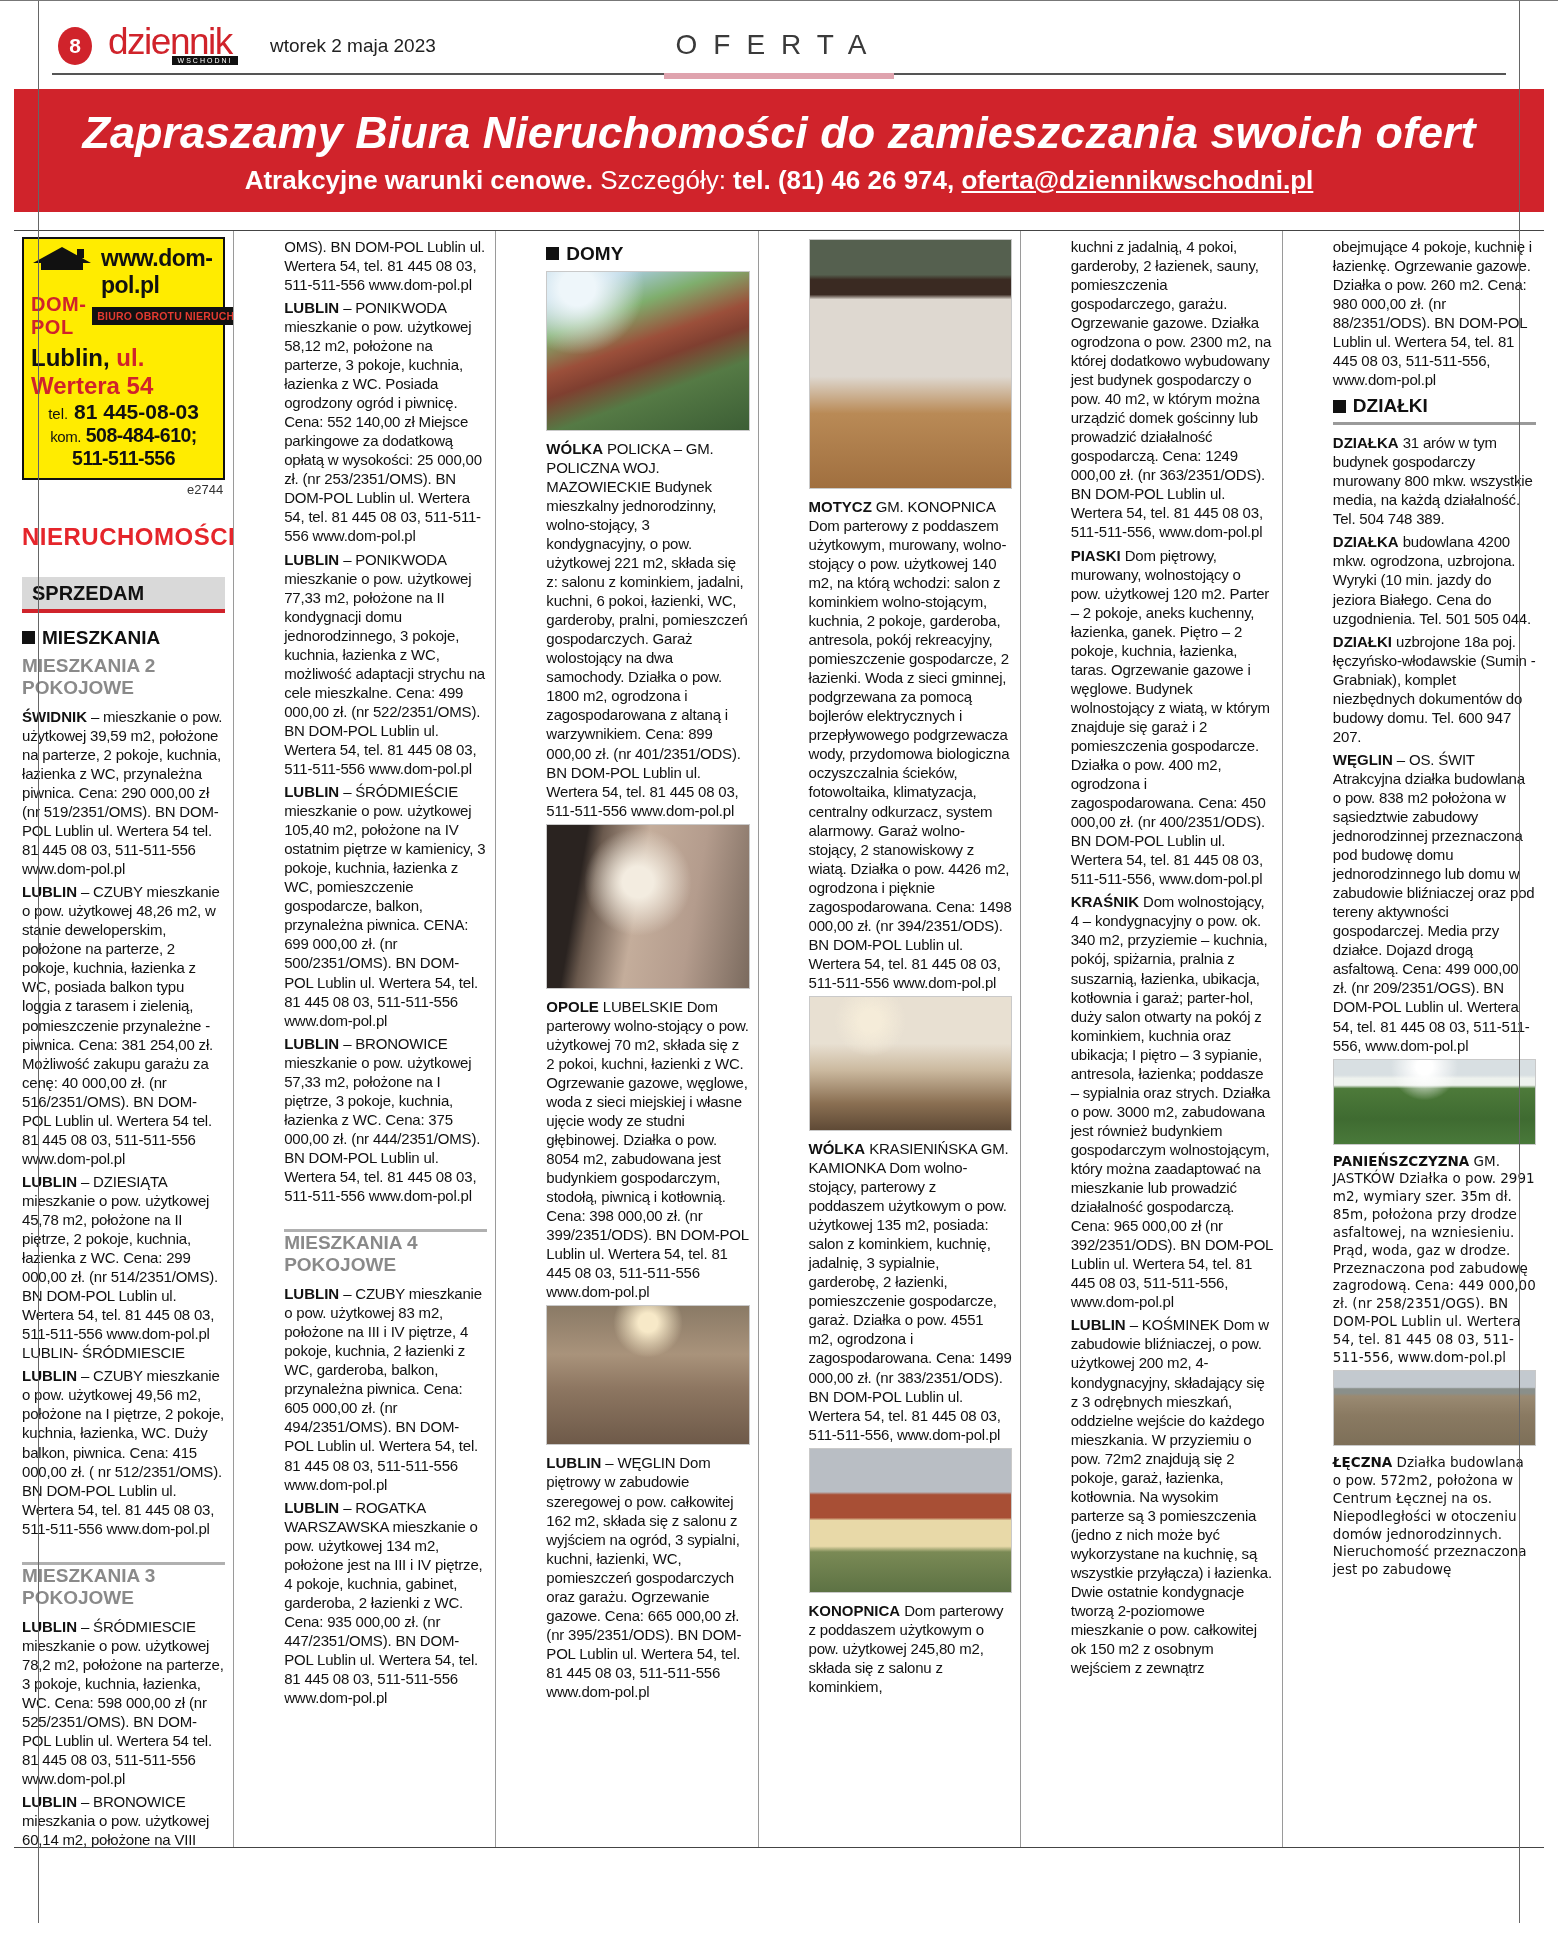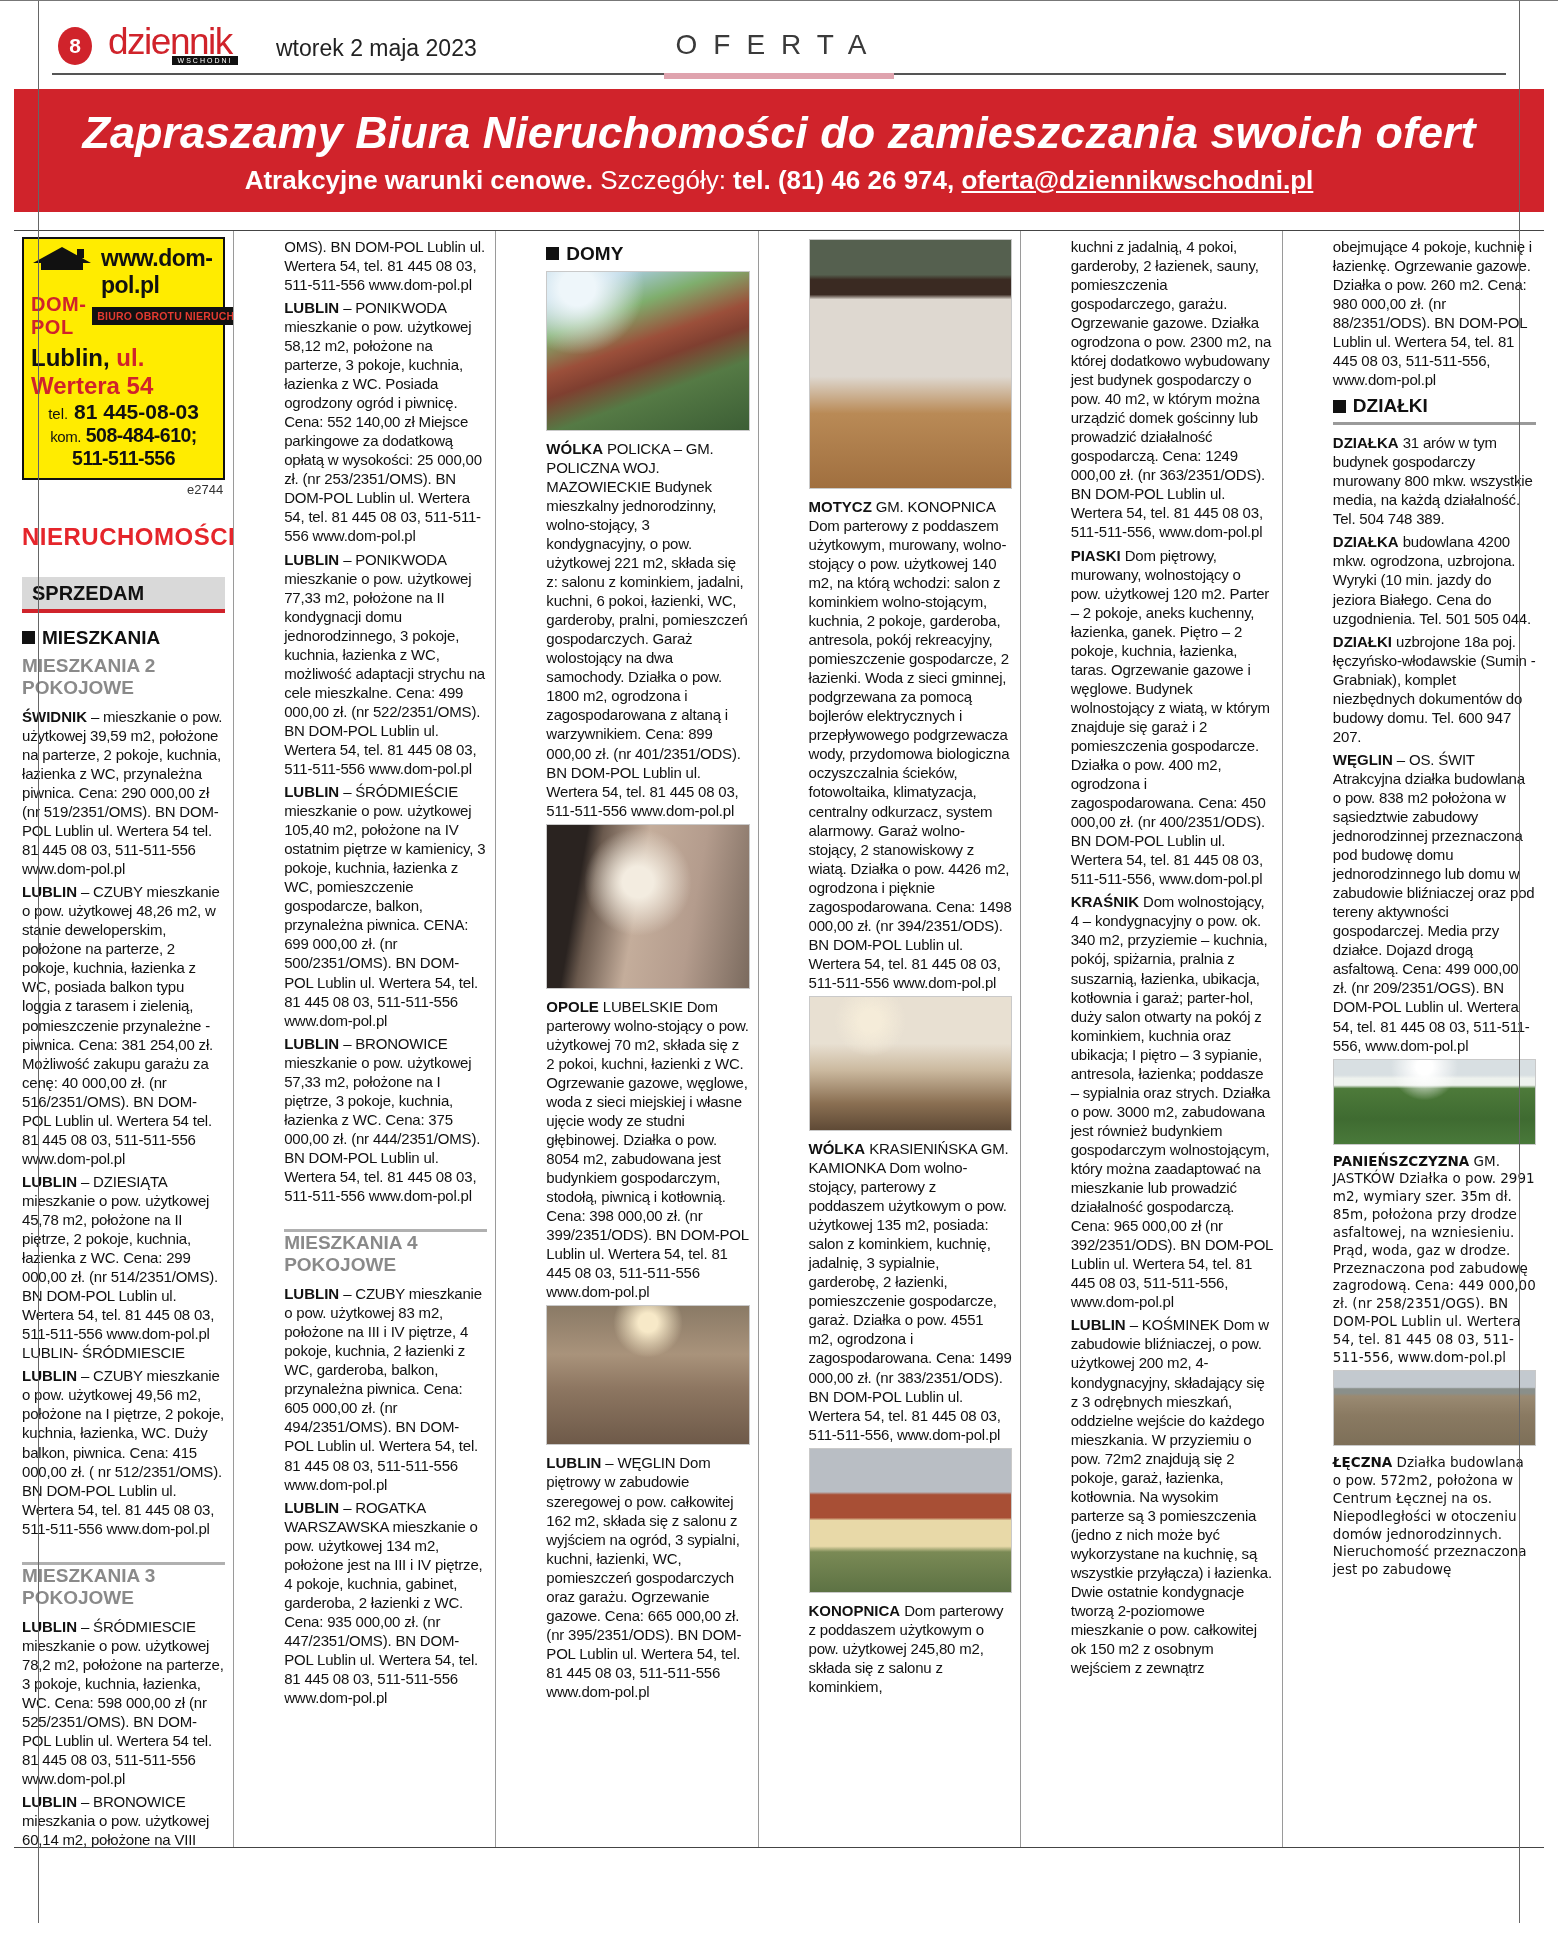--- a/index.html
+++ b/index.html
@@ -12,21 +12,21 @@
   
   .hdr{position:relative;height:58px;margin:16px 52px 0 52px;}
   .hdr-rule{position:absolute;left:0;right:0;bottom:0;height:2px;background:#555;}
   .pagenum{position:absolute;left:6px;top:10px;width:34px;height:38px;border-radius:50%;
            background:#d0232b;color:#fff;font-weight:bold;font-size:21px;display:flex;
            align-items:center;justify-content:center;}
   .logo{position:absolute;left:56px;top:6px;}
   .logo-main{font-size:37px;font-weight:normal;color:#d0232b;letter-spacing:-1.5px;line-height:1;}
   .logo-sub{display:block;margin:-4px 0 0 64px;background:#111;color:#fff;font-size:7px;
             letter-spacing:2px;padding:1px 4px;width:58px;text-align:center;}
-  .hdr-date{position:absolute;left:224px;top:18px;font-size:23px;color:#222;}
+  .hdr-date{position:absolute;left:218px;top:18px;font-size:19px;color:#222;}
   .oferta{position:absolute;left:50%;transform:translateX(-50%);top:12px;font-size:28px;
           color:#3a3a3a;letter-spacing:16px;}
   .oferta-bar{position:absolute;left:50%;transform:translateX(-50%);bottom:-4px;width:230px;
           height:6px;background:#dfa3ae;}
 
   
   .banner{margin:14px 14px 0 14px;background:#d0232b;color:#fff;text-align:center;
           padding:18px 10px 16px 10px;}
   .banner-title{font-family:Liberation Sans, sans-serif;font-style:italic;font-weight:bold;
           font-size:45px;line-height:1.15;}

